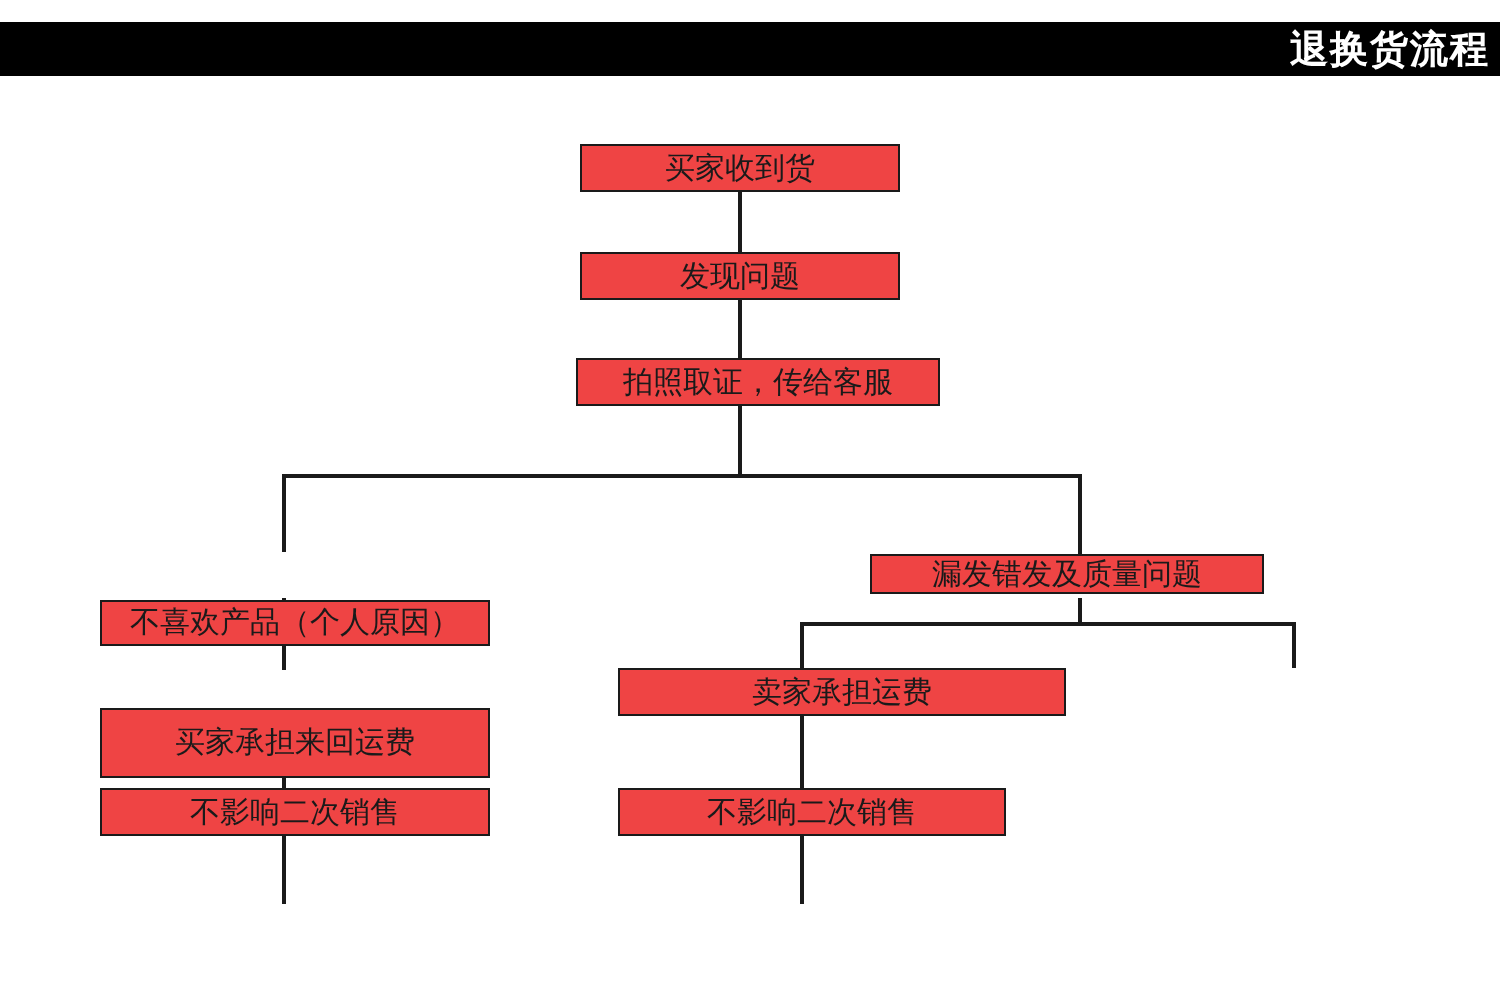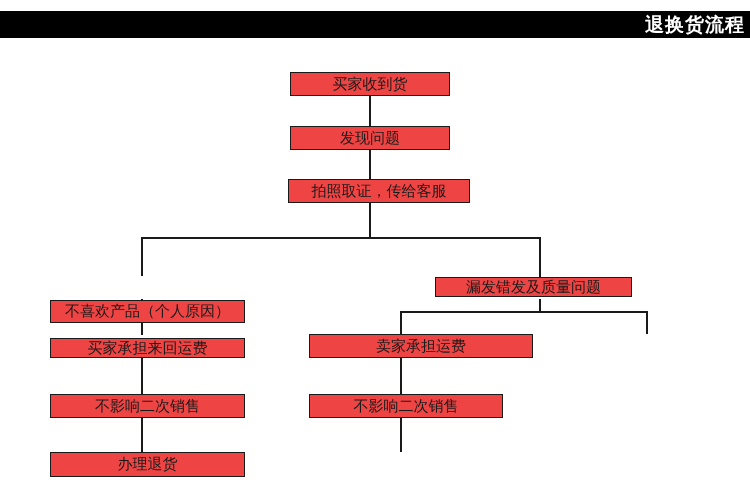--- a/index.html
+++ b/index.html
@@ -74,19 +74,18 @@
   <div class="line" style="left:400px; top:311px; width:2px;   height:23px;"></div>
   <div class="line" style="left:646px; top:311px; width:2px;   height:23px;"></div>
   <div class="line" style="left:400px; top:358px; width:2px;   height:36px;"></div>
   <div class="line" style="left:400px; top:418px; width:2px;   height:34px;"></div>
 
   <div class="box" style="left:290px; top:72px;  width:160px; height:24px;">买家收到货</div>
   <div class="box" style="left:290px; top:126px; width:160px; height:24px;">发现问题</div>
   <div class="box" style="left:288px; top:179px; width:182px; height:24px;">拍照取证，传给客服</div>
   <div class="box" style="left:50px;  top:276px; width:195px; height:23px;margin-top:24px;">不喜欢产品（个人原因）</div>
   <div class="box" style="left:435px; top:277px; width:197px; height:20px;">漏发错发及质量问题</div>
-  <div class="box" style="left:50px;  top:338px; width:195px; height:20px;">买家承担来回运费</div>
+  <div class="box" style="left:50px;  top:354px; width:195px; height:35px;">买家承担来回运费</div>
   <div class="box" style="left:309px; top:334px; width:224px; height:24px;">卖家承担运费</div>
   <div class="box" style="left:50px;  top:394px; width:195px; height:24px;">不影响二次销售</div>
   <div class="box" style="left:309px; top:394px; width:194px; height:24px;">不影响二次销售</div>
-  <div class="box" style="left:50px;  top:452px; width:195px; height:25px;">办理退货</div>
 
 </div>
 
 </body></html>

